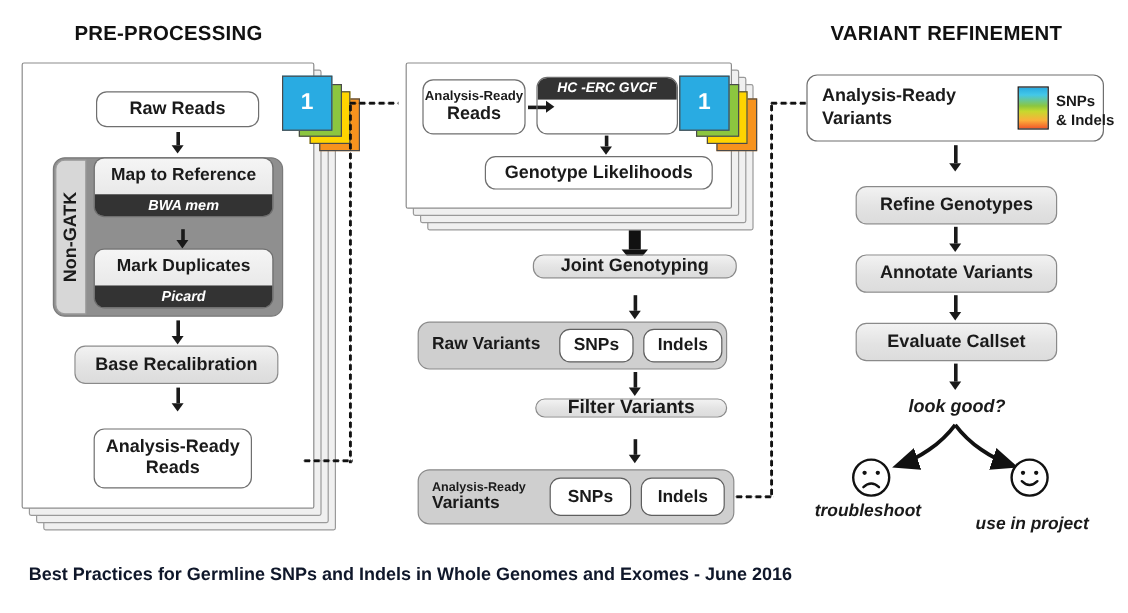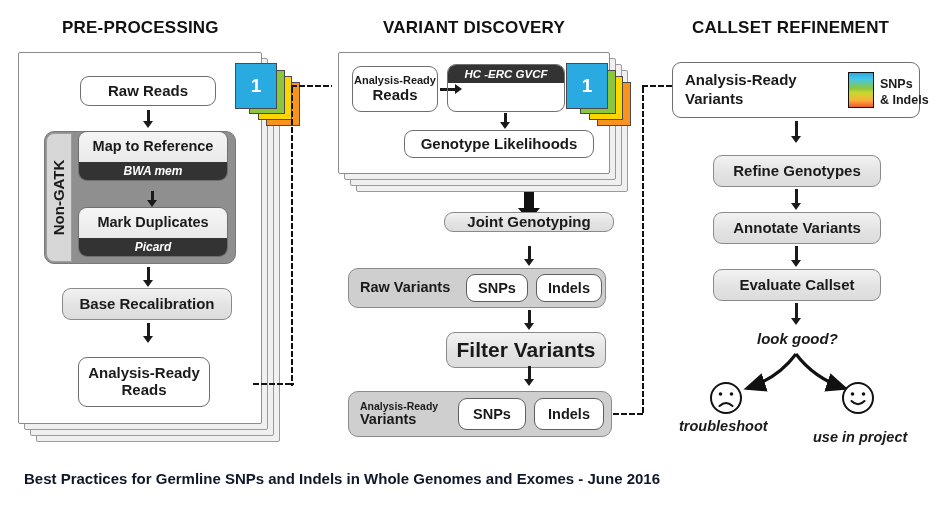--- a/index.html
+++ b/index.html
@@ -132,22 +132,21 @@
   .caption{
     position:absolute;font-size:15px;font-weight:bold;color:#0f172a;white-space:nowrap;
   }
 </style>
 </head>
 <body>
 
 <div class="stage">
 
   <div class="col-title" style="left:62px;top:18px;">PRE-PROCESSING</div>
-  <div class="col-title" style="left:383px;top:18px;">VARIANT DISCOVERY</div>
-  <div class="col-title" style="left:692px;top:18px;">CALLSET REFINEMENT</div>
+  <div class="col-title" style="left:692px;top:18px;">VARIANT REFINEMENT</div>
 
   <div class="sheet-stack" style="left:18px;top:52px;width:262px;height:390px;">
     <div class="sheet-shadow" style="left:18px;top:18px;width:244px;height:372px;"></div>
     <div class="sheet-shadow" style="left:12px;top:12px;width:244px;height:372px;"></div>
     <div class="sheet-shadow" style="left:6px;top:6px;width:244px;height:372px;"></div>
     <div class="sheet-front" style="width:244px;height:372px;"></div>
   </div>
 
   <div class="tabstack" style="left:234px;top:62px;width:66px;height:68px;">
     <div class="tab" style="left:32px;top:20px;width:34px;height:44px;background:#F7931E;"></div>
@@ -252,21 +251,21 @@
     <div class="band-label" style="margin-left:11px;width:104px;font-size:14.5px;">Raw Variants</div>
     <div class="chip" style="width:62px;height:28px;font-size:14.5px;margin-left:2px;">SNPs</div>
     <div class="chip" style="width:66px;height:28px;font-size:14.5px;margin-left:8px;">Indels</div>
   </div>
 
   <div class="arrow-v" style="left:524px;top:310px;height:20px;">
     <div class="shaft" style="height:13px;"></div>
       <div class="head" style="top:13px;"></div>
   </div>
 
-  <div class="node node-gray" style="left:446px;top:332px;width:160px;height:36px;font-size:21px;">Filter Variants</div>
+  <div class="node node-gray" style="left:446px;top:332px;width:160px;height:16px;font-size:16px;">Filter Variants</div>
 
   <div class="arrow-v" style="left:524px;top:366px;height:20px;">
     <div class="shaft" style="height:13px;"></div>
       <div class="head" style="top:13px;"></div>
   </div>
 
   <div class="band" style="left:348px;top:391px;width:264px;height:46px;">
     <div class="band-label" style="margin-left:11px;width:96px;">
       <div style="font-size:10.5px;">Analysis-Ready</div>
       <div style="font-size:14.5px;">Variants</div>

